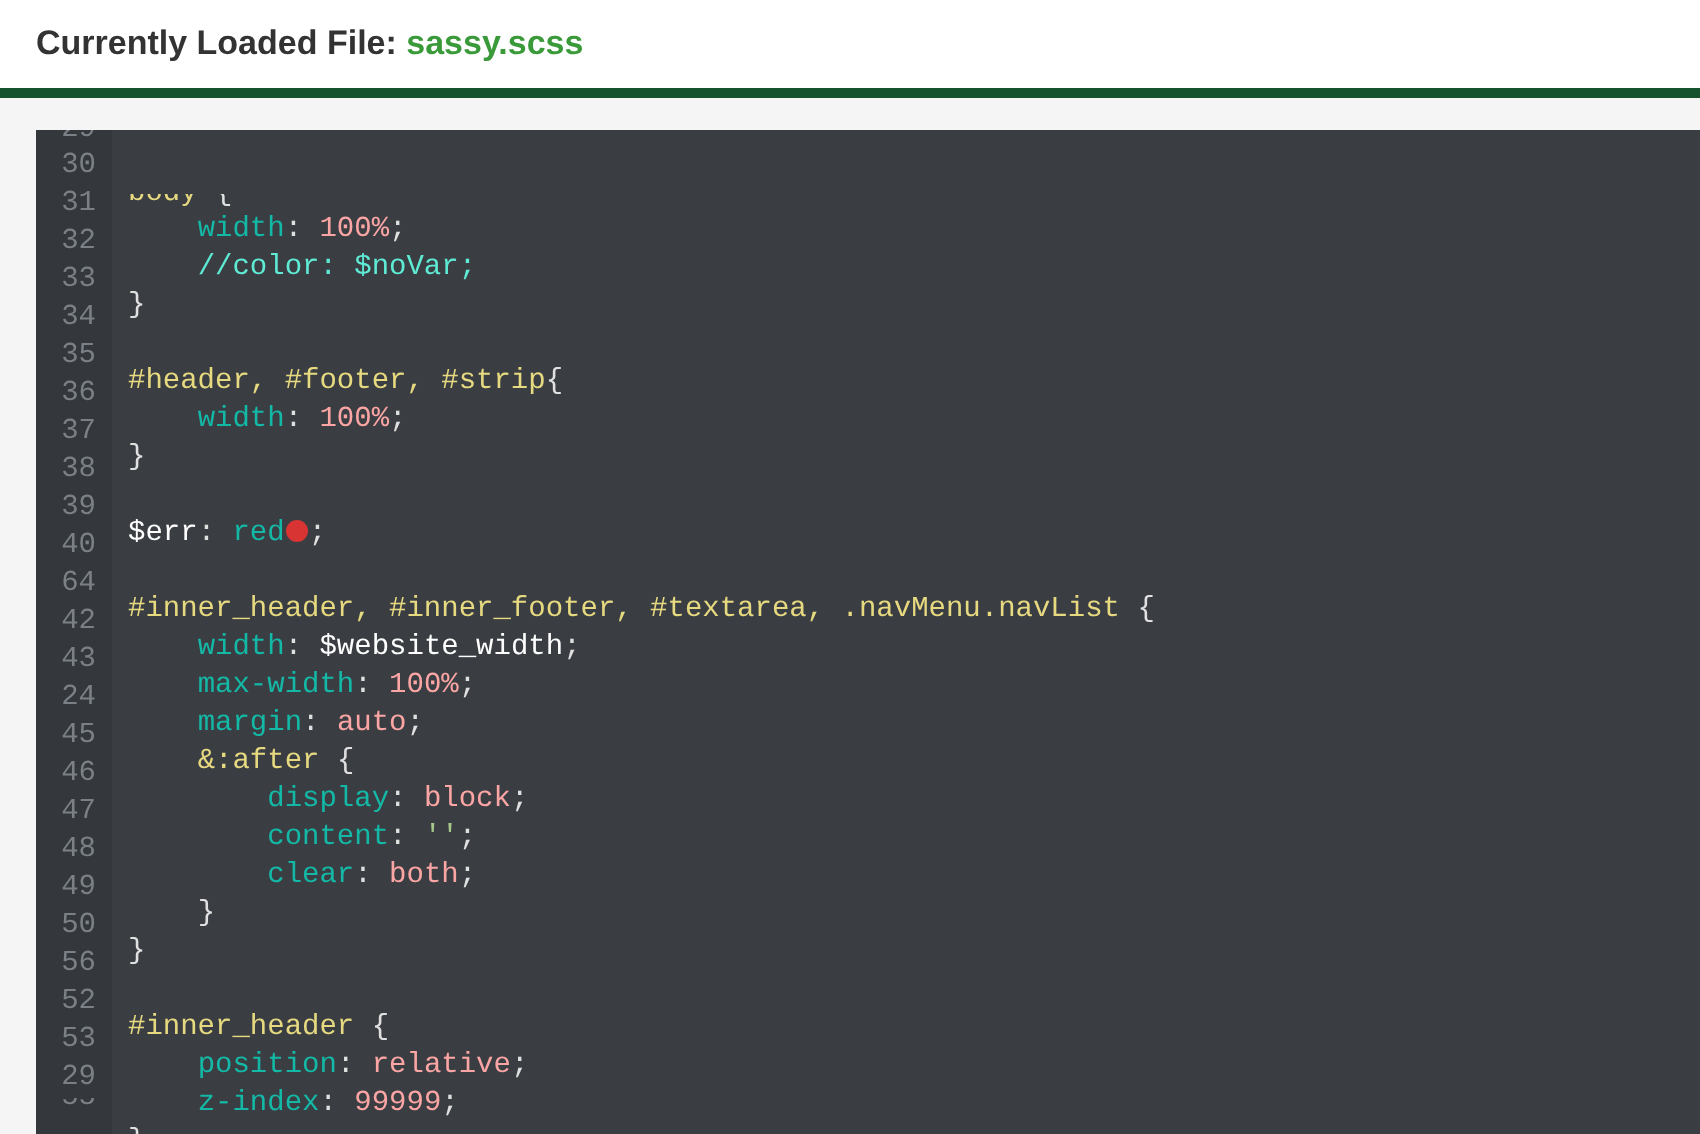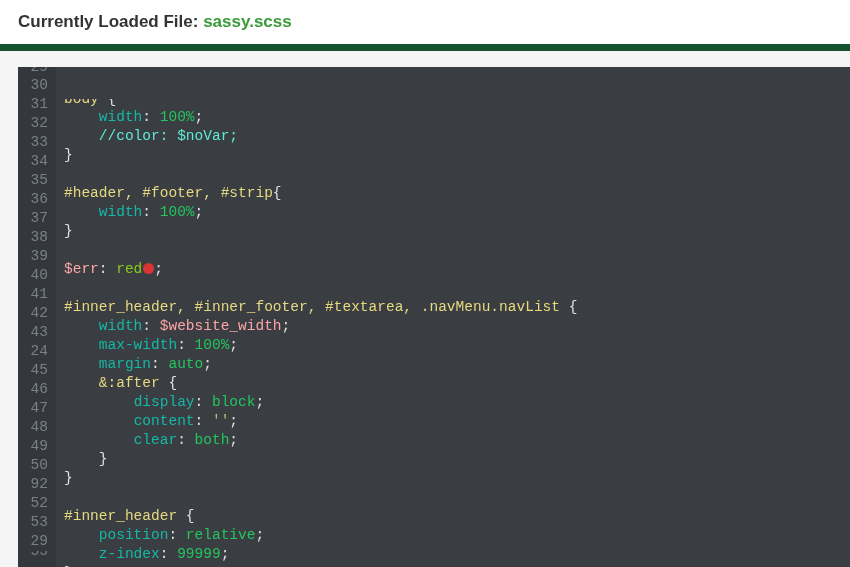--- a/index.html
+++ b/index.html
@@ -6,21 +6,21 @@
     body {
       font-family: -apple-system, BlinkMacSystemFont, "Segoe UI", Arial, sans-serif;
       background: #f5f5f5;
       width: 850px;
       height: 567px;
       overflow: hidden;
     }
     .header-bar {
       background: #fff;
       padding: 12px 18px;
-      border-bottom: 7px solid #14532d;
+      border-bottom: 5px solid #14532d;
     }
     .header-label {
       font-size: 17px;
       font-weight: 600;
       color: #333;
     }
     .header-filename {
       font-size: 17px;
       font-weight: 600;
       color: #3a9a3a;
@@ -63,26 +63,26 @@
     }
     .code-line.cut {
       height: 9px;
       overflow: hidden;
       line-height: 0px;
       margin-top: 32px;
     }
     .tok-sel   { color: #e6d980; }  
     .tok-prop  { color: #14b8a6; }  
     .tok-punc  { color: #e0e0e0; }  
-    .tok-num   { color: #22c55e; }  
+    .tok-num   { color: #fca5a5; }  
     .tok-comm  { color: #5eead4; }  
-    .tok-var   { color: #fca5a5; }  
-    .tok-kw    { color: #22c55e; }  
+    .tok-var   { color: #ffffff; }  
+    .tok-kw    { color: #fca5a5; }  
     .tok-str   { color: #a6c98a; }  
-    .tok-red   { color: #84cc16; }  
+    .tok-red   { color: #14b8a6; }  
     .swatch {
       display: inline-block;
       width: 11px;
       height: 11px;
       border-radius: 50%;
       vertical-align: -1px;
       margin-left: 1px;
     }
   </style>
 </head>
@@ -100,31 +100,31 @@
         <div class="gutter-line">31</div>
         <div class="gutter-line">32</div>
         <div class="gutter-line">33</div>
         <div class="gutter-line">34</div>
         <div class="gutter-line">35</div>
         <div class="gutter-line">36</div>
         <div class="gutter-line">37</div>
         <div class="gutter-line">38</div>
         <div class="gutter-line">39</div>
         <div class="gutter-line">40</div>
-        <div class="gutter-line">41</div>
+        <div class="gutter-line">64</div>
         <div class="gutter-line">42</div>
         <div class="gutter-line">43</div>
         <div class="gutter-line">24</div>
         <div class="gutter-line">45</div>
         <div class="gutter-line">46</div>
         <div class="gutter-line">47</div>
         <div class="gutter-line">48</div>
         <div class="gutter-line">49</div>
         <div class="gutter-line">50</div>
-        <div class="gutter-line">92</div>
+        <div class="gutter-line">56</div>
         <div class="gutter-line">52</div>
         <div class="gutter-line">53</div>
         <div class="gutter-line">29</div>
         <div class="gutter-line cut">55</div>
       </div>
     <div class="code" id="code"><div class="code-line cut"><span class="tok-sel">body </span><span class="tok-punc">{</span></div><div class="code-line">    <span class="tok-prop">width</span><span class="tok-punc">:</span><span class="tok-punc"> </span><span class="tok-num">100%</span><span class="tok-punc">;</span></div><div class="code-line">    <span class="tok-comm">//color: $noVar;</span></div><div class="code-line"><span class="tok-punc">}</span></div><div class="code-line"></div><div class="code-line"><span class="tok-sel">#header, #footer, #strip</span><span class="tok-punc">{</span></div><div class="code-line">    <span class="tok-prop">width</span><span class="tok-punc">:</span><span class="tok-punc"> </span><span class="tok-num">100%</span><span class="tok-punc">;</span></div><div class="code-line"><span class="tok-punc">}</span></div><div class="code-line"></div><div class="code-line"><span class="tok-var">$err</span><span class="tok-punc">:</span><span class="tok-punc"> </span><span class="tok-red">red</span><span class="swatch" style="background: rgb(216, 52, 52);"></span><span class="tok-punc">;</span></div><div class="code-line"></div><div class="code-line"><span class="tok-sel">#inner_header, #inner_footer, #textarea, .navMenu.navList </span><span class="tok-punc">{</span></div><div class="code-line">    <span class="tok-prop">width</span><span class="tok-punc">:</span><span class="tok-punc"> </span><span class="tok-var">$website_width</span><span class="tok-punc">;</span></div><div class="code-line">    <span class="tok-prop">max-width</span><span class="tok-punc">:</span><span class="tok-punc"> </span><span class="tok-num">100%</span><span class="tok-punc">;</span></div><div class="code-line">    <span class="tok-prop">margin</span><span class="tok-punc">:</span><span class="tok-punc"> </span><span class="tok-kw">auto</span><span class="tok-punc">;</span></div><div class="code-line">    <span class="tok-sel">&amp;:after </span><span class="tok-punc">{</span></div><div class="code-line">        <span class="tok-prop">display</span><span class="tok-punc">:</span><span class="tok-punc"> </span><span class="tok-kw">block</span><span class="tok-punc">;</span></div><div class="code-line">        <span class="tok-prop">content</span><span class="tok-punc">:</span><span class="tok-punc"> </span><span class="tok-str">''</span><span class="tok-punc">;</span></div><div class="code-line">        <span class="tok-prop">clear</span><span class="tok-punc">:</span><span class="tok-punc"> </span><span class="tok-kw">both</span><span class="tok-punc">;</span></div><div class="code-line">    <span class="tok-punc">}</span></div><div class="code-line"><span class="tok-punc">}</span></div><div class="code-line"></div><div class="code-line"><span class="tok-sel">#inner_header </span><span class="tok-punc">{</span></div><div class="code-line">    <span class="tok-prop">position</span><span class="tok-punc">:</span><span class="tok-punc"> </span><span class="tok-kw">relative</span><span class="tok-punc">;</span></div><div class="code-line">    <span class="tok-prop">z-index</span><span class="tok-punc">:</span><span class="tok-punc"> </span><span class="tok-num">99999</span><span class="tok-punc">;</span></div><div class="code-line"><span class="tok-punc">}</span></div><div class="code-line cut"></div></div>
   </div>
 </div>
 
 </body></html>

